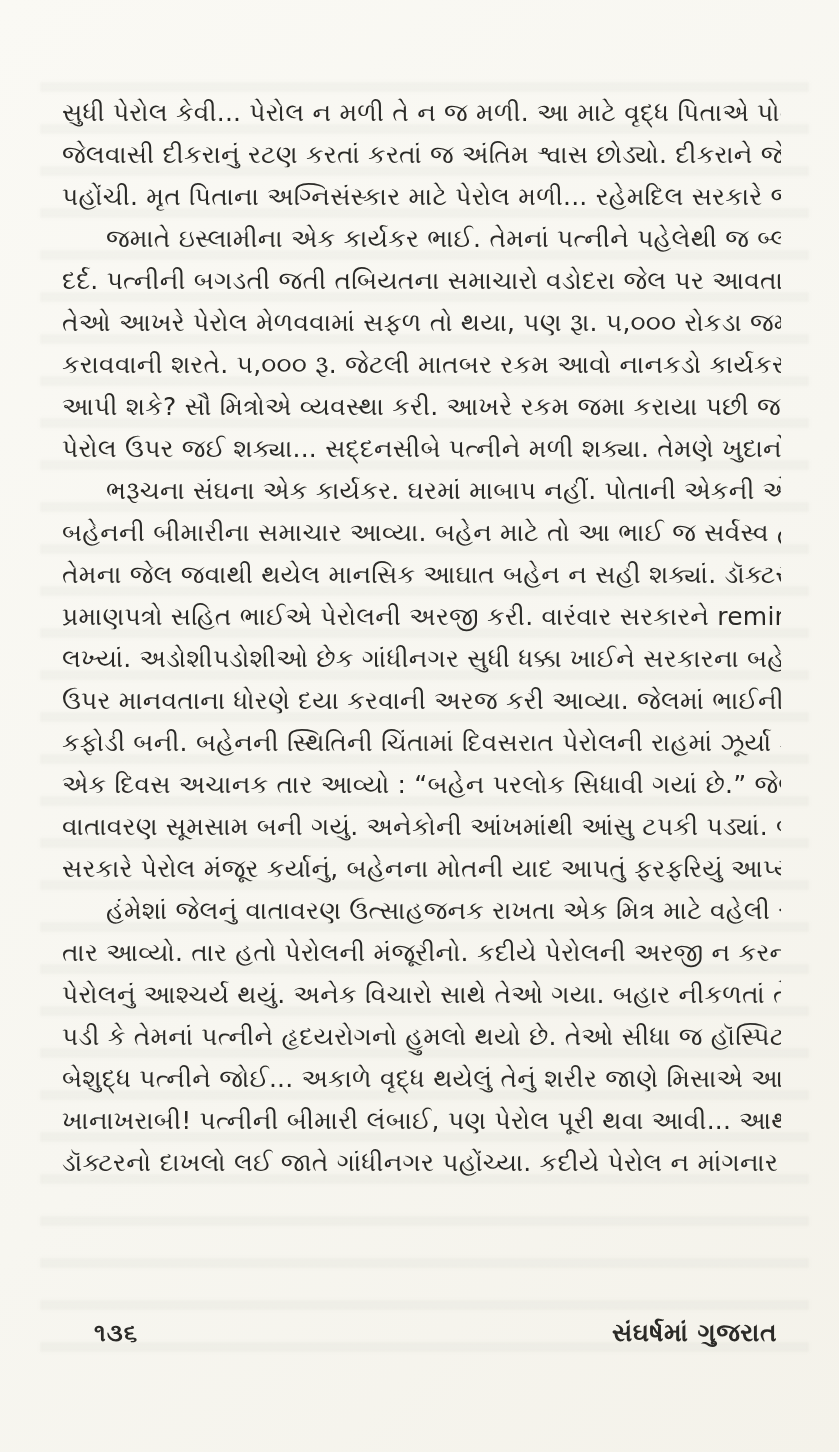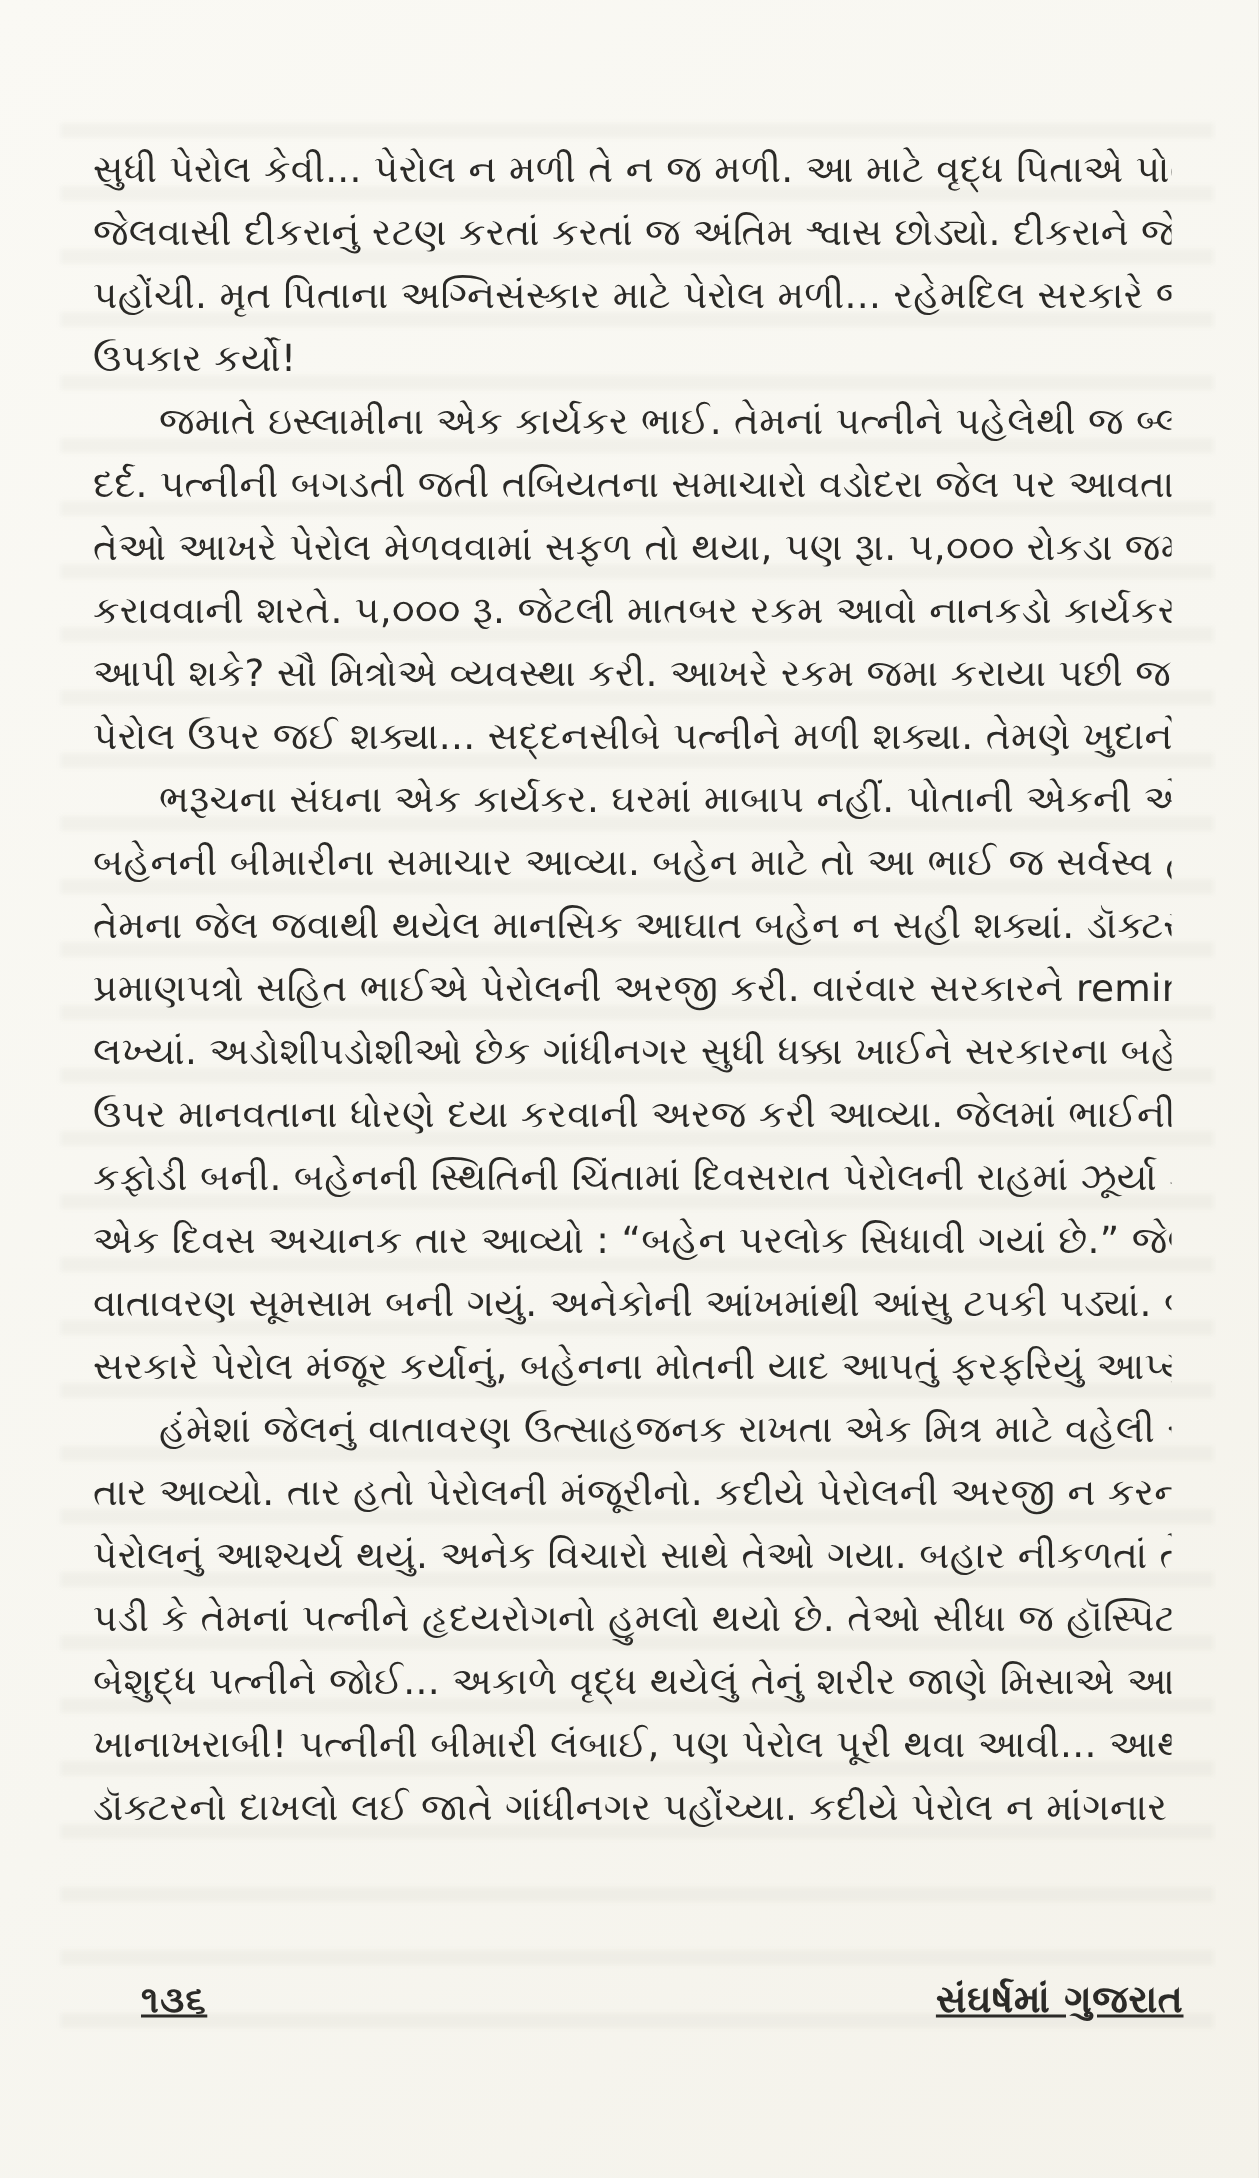--- a/index.html
+++ b/index.html
@@ -54,27 +54,26 @@
   }
   .line.first {
     text-indent: 44px;
   }
   .line.last {
     text-align-last: left;
   }
   .footer {
     position: absolute;
     left: 62px;
-    right: 50px;
+    right: 62px;
     top: 1318px;
     display: flex;
     justify-content: space-between;
     align-items: baseline;
     z-index: 1;
-    text-decoration: underline;
   }
   .page-number {
     font-size: 24px;
     font-weight: bold;
     letter-spacing: 1px;
     padding-left: 32px;
   }
   .running-title {
     font-size: 25px;
     font-weight: bold;
@@ -83,21 +82,20 @@
 </style>
 </head>
 <body>
 
 <div class="page">
   <div class="text-block">
       <div class="para">
         <div class="line">સુધી પેરોલ કેવી... પેરોલ ન મળી તે ન જ મળી. આ માટે વૃદ્ધ પિતાએ પોતાના</div>
         <div class="line">જેલવાસી દીકરાનું રટણ કરતાં કરતાં જ અંતિમ શ્વાસ છોડ્યો. દીકરાને જેલમાં ખબર</div>
         <div class="line">પહોંચી. મૃત પિતાના અગ્નિસંસ્કાર માટે પેરોલ મળી... રહેમદિલ સરકારે જાણે</div>
-        <div class="line last">ઉપકાર કર્યો!</div>
       </div>
       <div class="para">
         <div class="line first">જમાતે ઇસ્લામીના એક કાર્યકર ભાઈ. તેમનાં પત્નીને પહેલેથી જ બ્લડપ્રેશરનું</div>
         <div class="line">દર્દ. પત્નીની બગડતી જતી તબિયતના સમાચારો વડોદરા જેલ પર આવતા રહેતા.</div>
         <div class="line">તેઓ આખરે પેરોલ મેળવવામાં સફળ તો થયા, પણ રૂા. ૫,૦૦૦ રોકડા જમા</div>
         <div class="line">કરાવવાની શરતે. ૫,૦૦૦ રૂ. જેટલી માતબર રકમ આવો નાનકડો કાર્યકર ક્યાંથી</div>
         <div class="line">આપી શકે? સૌ મિત્રોએ વ્યવસ્થા કરી. આખરે રકમ જમા કરાયા પછી જ તેઓ</div>
         <div class="line">પેરોલ ઉપર જઈ શક્યા... સદ્દનસીબે પત્નીને મળી શક્યા. તેમણે ખુદાનો પાડ માન્યો.</div>
       </div>
       <div class="para">

